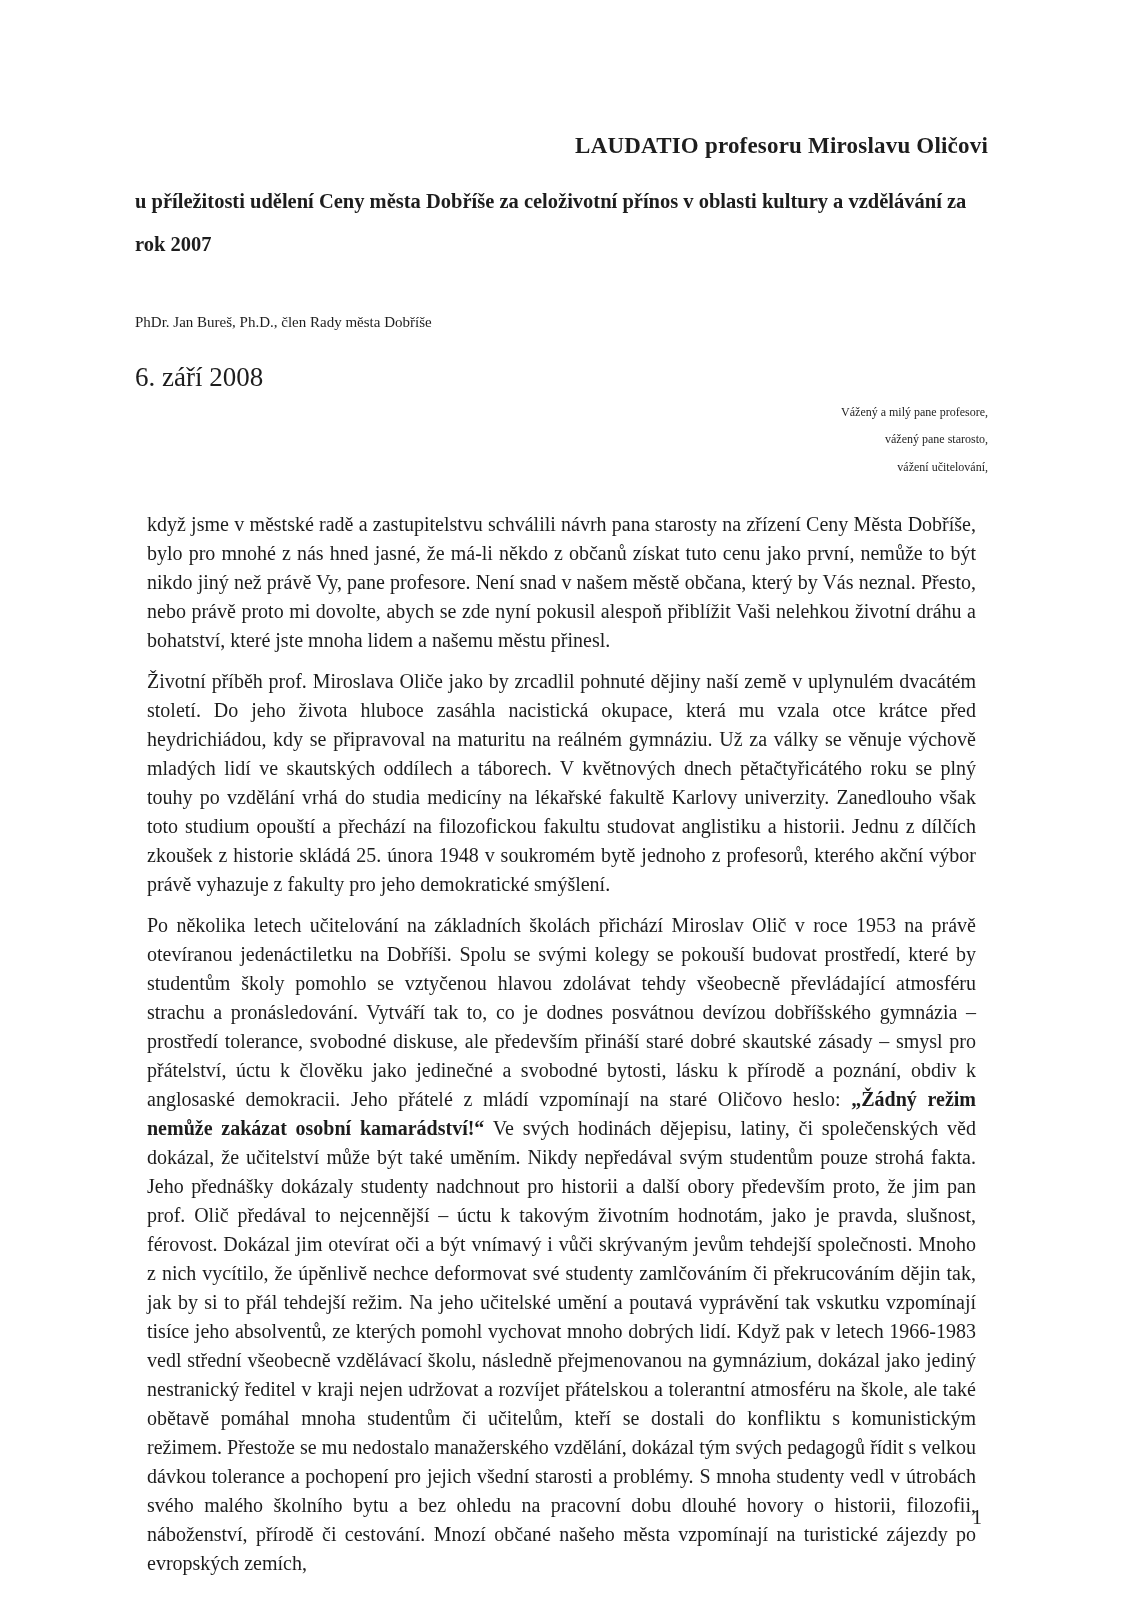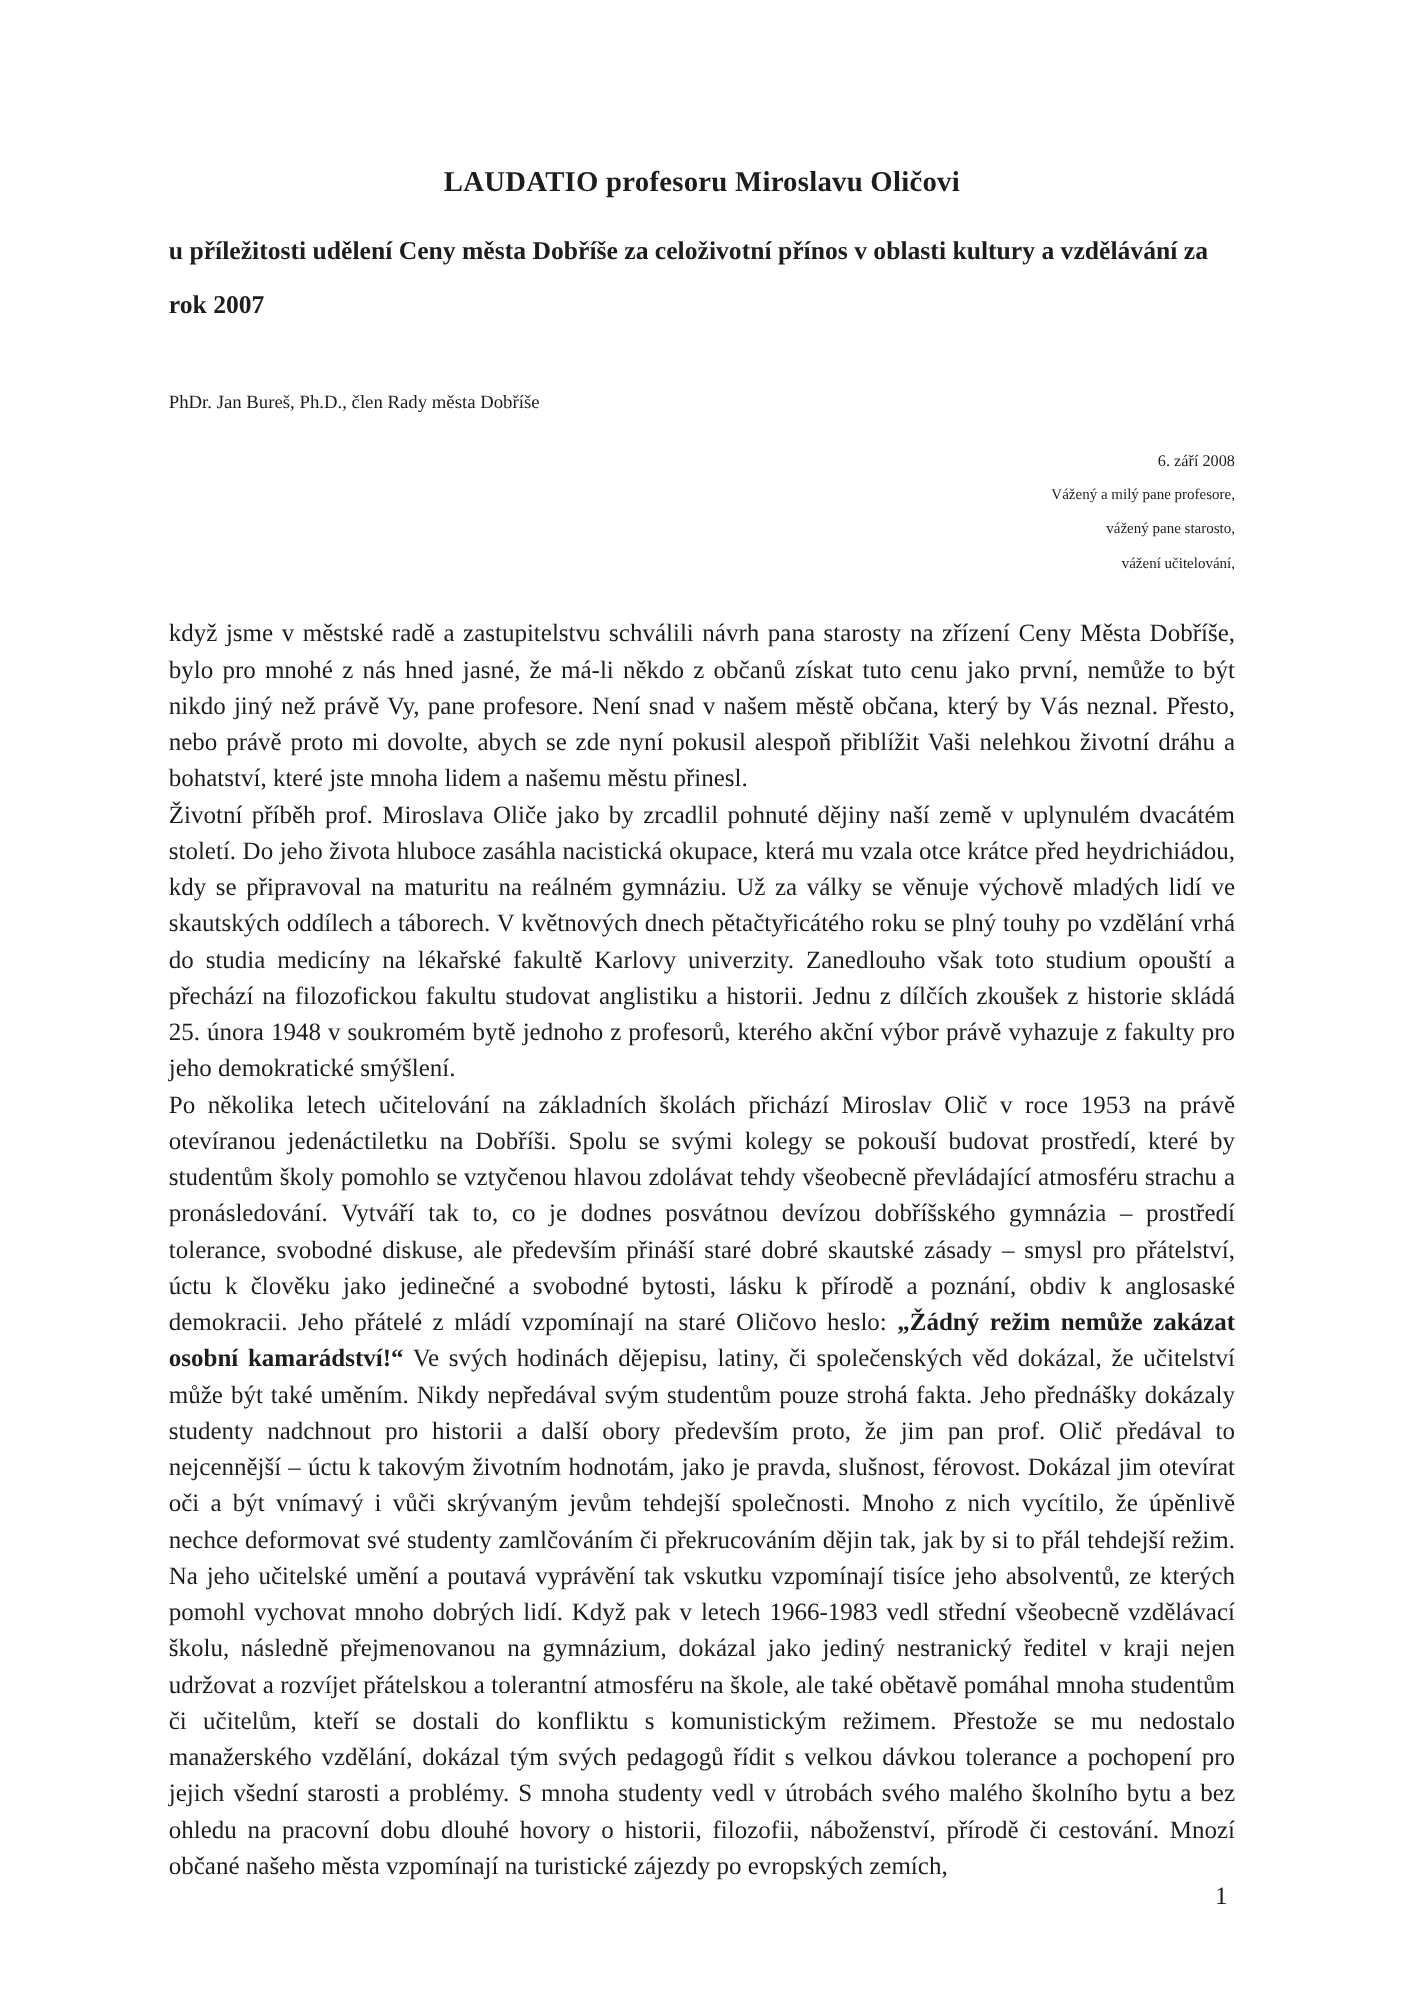--- a/index.html
+++ b/index.html
@@ -13,58 +13,58 @@
     height: 1600px;
     background: #ffffff;
     overflow: hidden;
     font-family: "Liberation Serif", "DejaVu Serif", serif;
     color: #1d1d1d;
   }
   .sheet {
     padding: 133px 147px 0 135px;
   }
   .doc-title {
-    text-align: center;
+    text-align: right;
     font-weight: bold;
     font-size: 23px;
     line-height: 1.1;
     letter-spacing: 0.2px;
   }
   .doc-subtitle {
     margin-top: 22px;
     text-align: left;
     font-weight: bold;
     font-size: 20.5px;
     line-height: 43px;
   }
   .author-line {
     margin-top: 47px;
     font-size: 15px;
     line-height: 1.2;
   }
   .date-line {
     margin-top: 30px;
-    text-align: right;
-    font-size: 13px;
+    text-align: left;
+    font-size: 27px;
     line-height: 1.2;
   }
   .salutation {
     margin-top: 5px;
     font-size: 12px;
     line-height: 27.5px;
     text-align: right;
   }
   .doc-body {
     margin-top: 29px;
     font-size: 20px;
     line-height: 29px;
     text-align: justify;
   }
   .doc-body p {
-    margin: 0;
+    margin: 12px;
     padding: 0;
   }
   .page-number {
     position: absolute;
     top: 1506px;
     left: 972px;
     font-size: 20px;
   }
 </style>
 </head>

